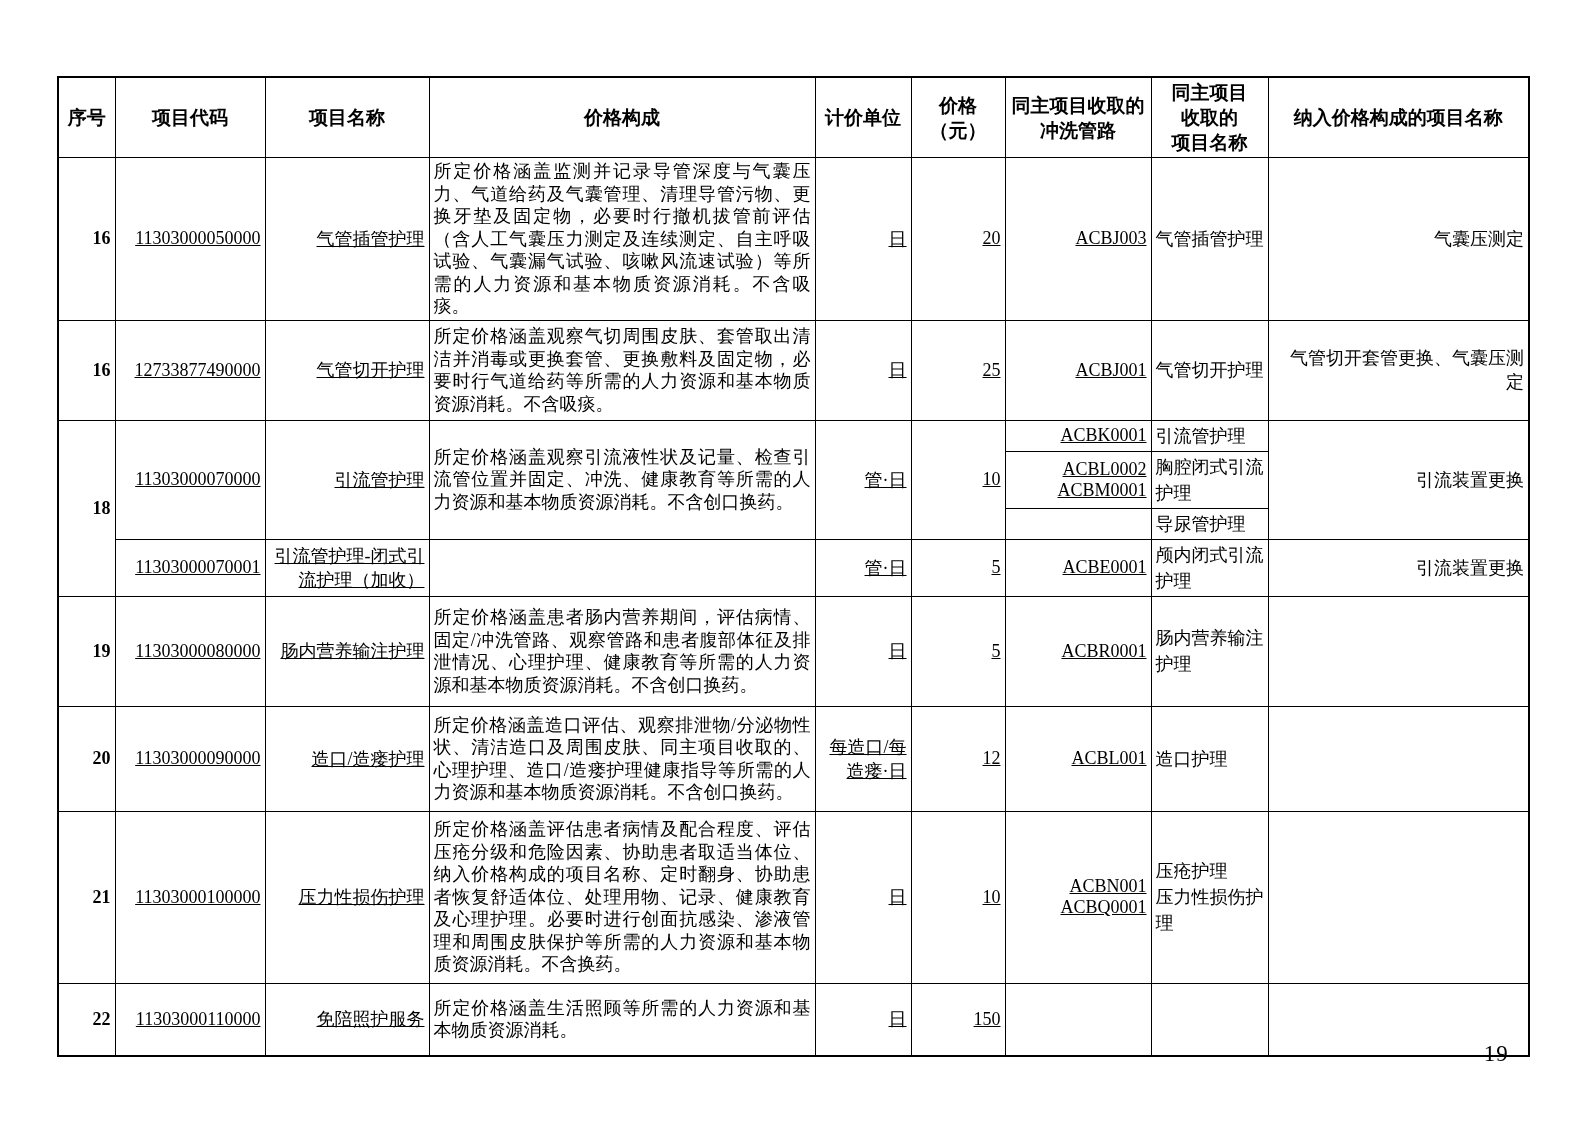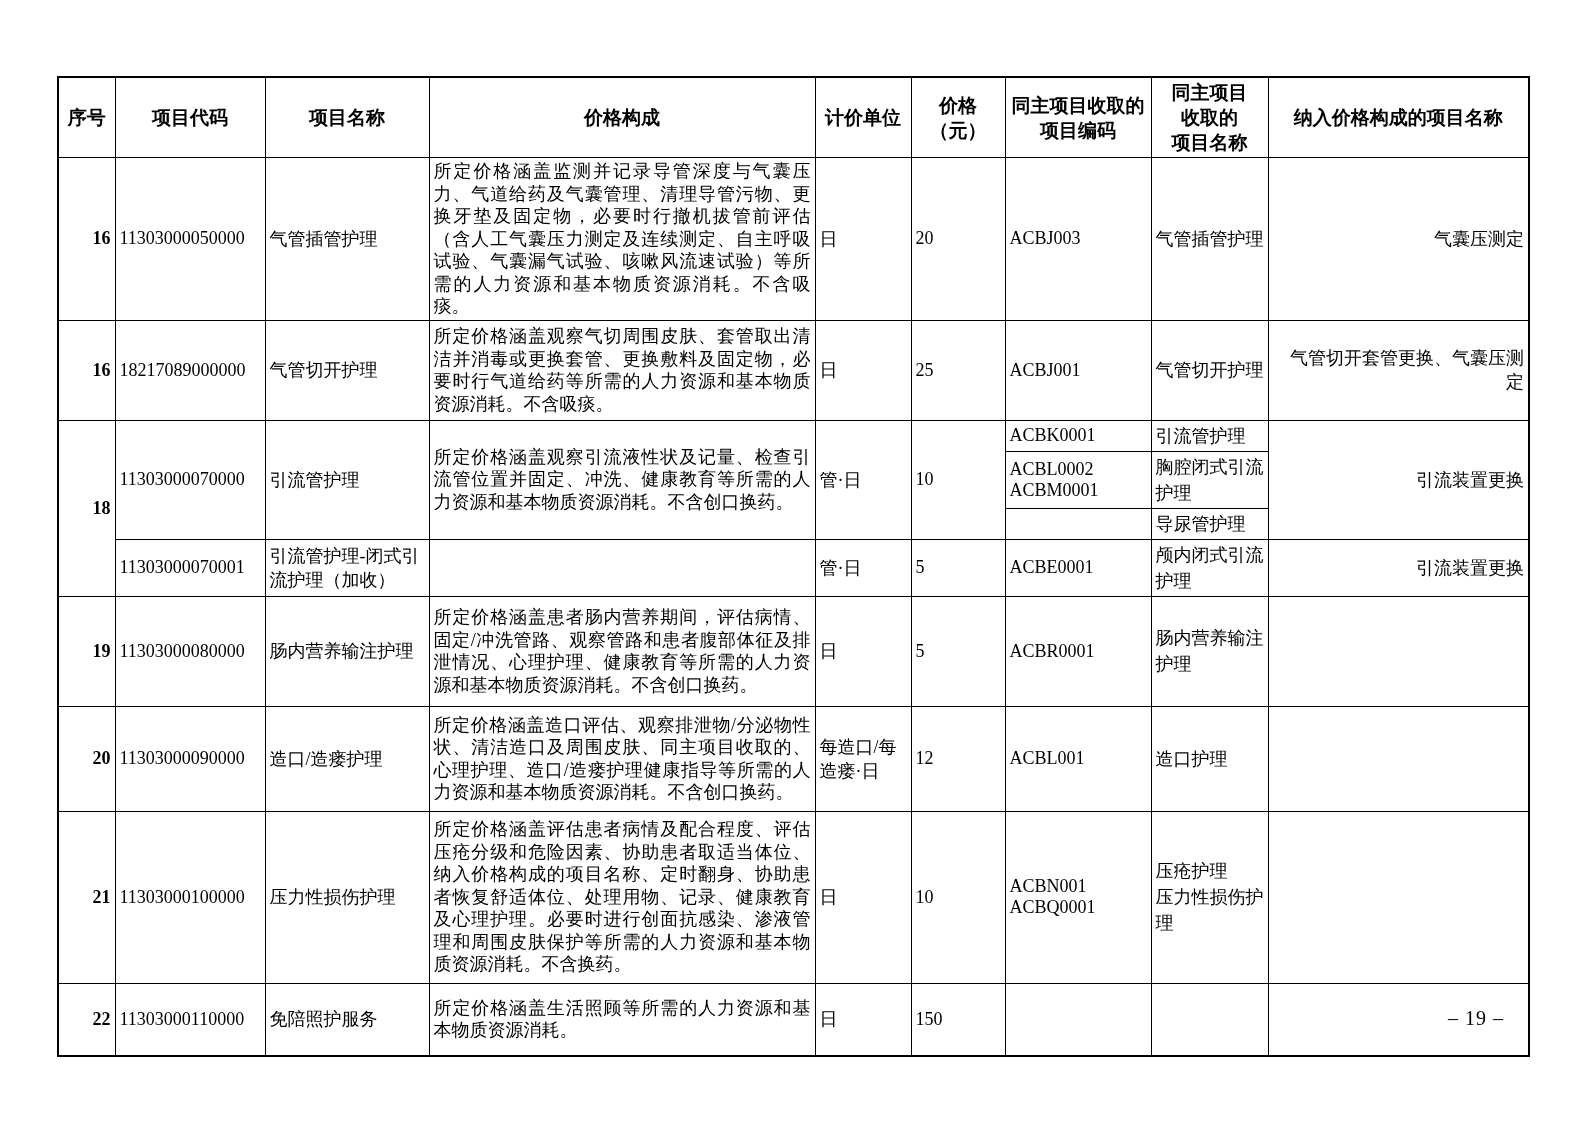--- a/index.html
+++ b/index.html
@@ -22,39 +22,39 @@
     word-break:break-all;
   }
   .price th{
     font-weight:bold;
     font-size:19px;
     text-align:center;
     line-height:25px;
     padding:2px 6px;
   }
   .seq{font-weight:bold;text-align:right;font-size:19px;}
-  .c{text-align:left;}
+  .c{text-align:right;text-decoration:underline;}
   .j{
     text-align:justify;
     text-justify:inter-ideograph;
     padding:5px 10px 5px 11px;
     font-size:17px;
     line-height:22.5px;
   }
   .jn{
     text-align:justify;
     text-justify:inter-ideograph;
     padding:2px 8px;
     line-height:26px;
   }
   .l{text-align:right;padding-left:10px;padding-right:8px;}
   .pre{white-space:pre-line;}
   .page-num{
-    position:absolute;left:1448px;top:1007px;width:80px;
-    font-size:20px;text-align:left;letter-spacing:1px;
+    position:absolute;left:1448px;top:1041px;width:80px;
+    font-size:23px;text-align:right;letter-spacing:1px;
   }
 </style>
 </head>
 <body>
 
 <div class="sheet">
 
   <table class="price">
     <colgroup>
       <col style="width:57px">
@@ -70,42 +70,42 @@
 
     <tbody>
         <tr style="height:70px">
       <th>序号</th>
       <th>项目代码</th>
       <th>项目名称</th>
       <th>价格构成</th>
       <th>计价单位</th>
       <th>价格（元）</th>
       <th class="pre">同主项目收取的
-项目编码</th>
+冲洗管路</th>
       <th class="pre">同主项目
 收取的
 项目名称</th>
       <th>纳入价格构成的项目名称</th>
     </tr>
 
     <tr style="height:160px">
       <td class="seq">16</td>
       <td class="c">11303000050000</td>
       <td class="c">气管插管护理</td>
       <td class="j">所定价格涵盖监测并记录导管深度与气囊压力、气道给药及气囊管理、清理导管污物、更换牙垫及固定物，必要时行撤机拔管前评估（含人工气囊压力测定及连续测定、自主呼吸试验、气囊漏气试验、咳嗽风流速试验）等所需的人力资源和基本物质资源消耗。不含吸痰。</td>
       <td class="c">日</td>
       <td class="c">20</td>
       <td class="c">ACBJ003</td>
       <td class="jn">气管插管护理</td>
       <td class="l">气囊压测定</td>
     </tr>
 
     <tr style="height:100px">
       <td class="seq">16</td>
-      <td class="c">18217089000000</td>
+      <td class="c">12733877490000</td>
       <td class="c">气管切开护理</td>
       <td class="j">所定价格涵盖观察气切周围皮肤、套管取出清洁并消毒或更换套管、更换敷料及固定物，必要时行气道给药等所需的人力资源和基本物质资源消耗。不含吸痰。</td>
       <td class="c">日</td>
       <td class="c">25</td>
       <td class="c">ACBJ001</td>
       <td class="jn">气管切开护理</td>
       <td class="l">气管切开套管更换、气囊压测定</td>
     </tr>
 
     <tr style="height:21px">

